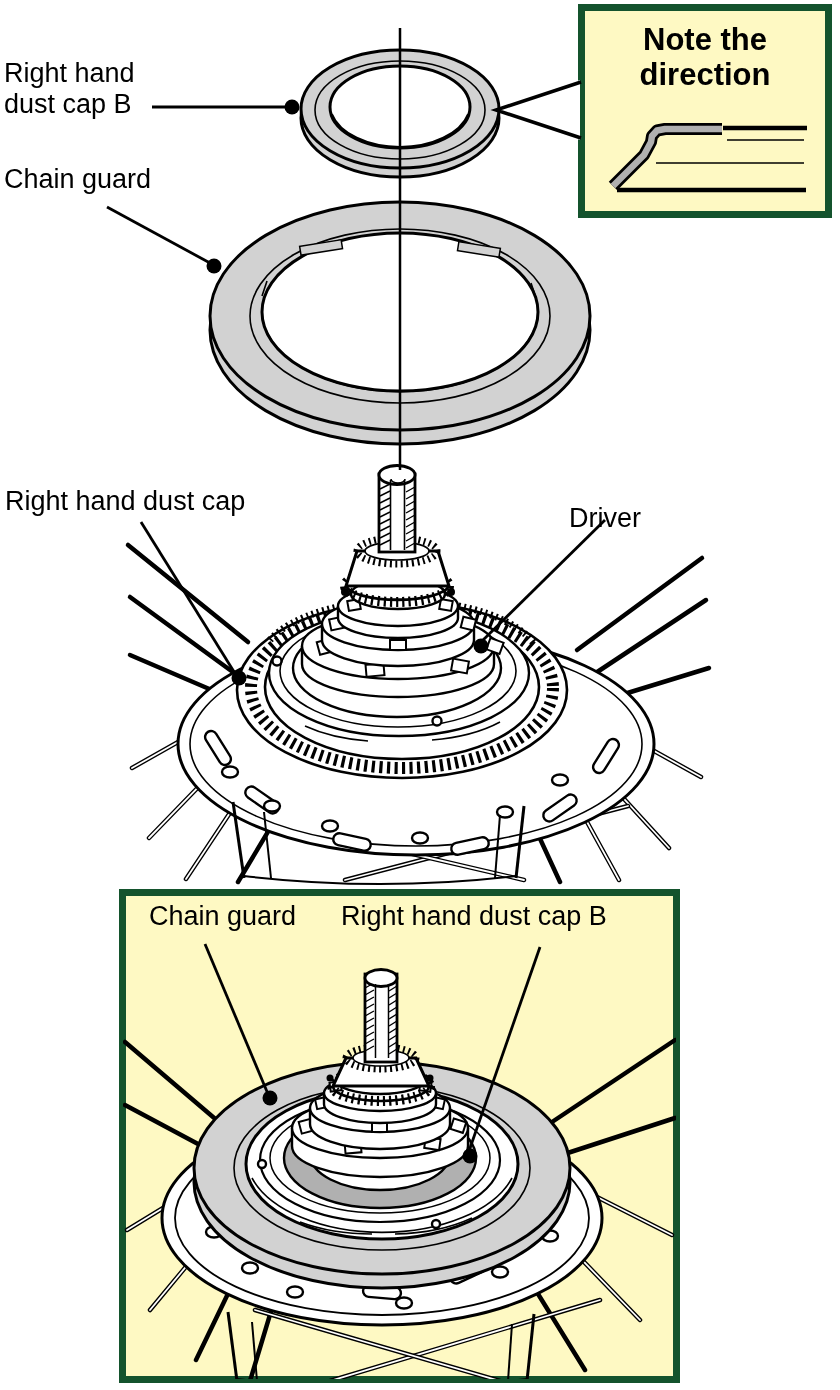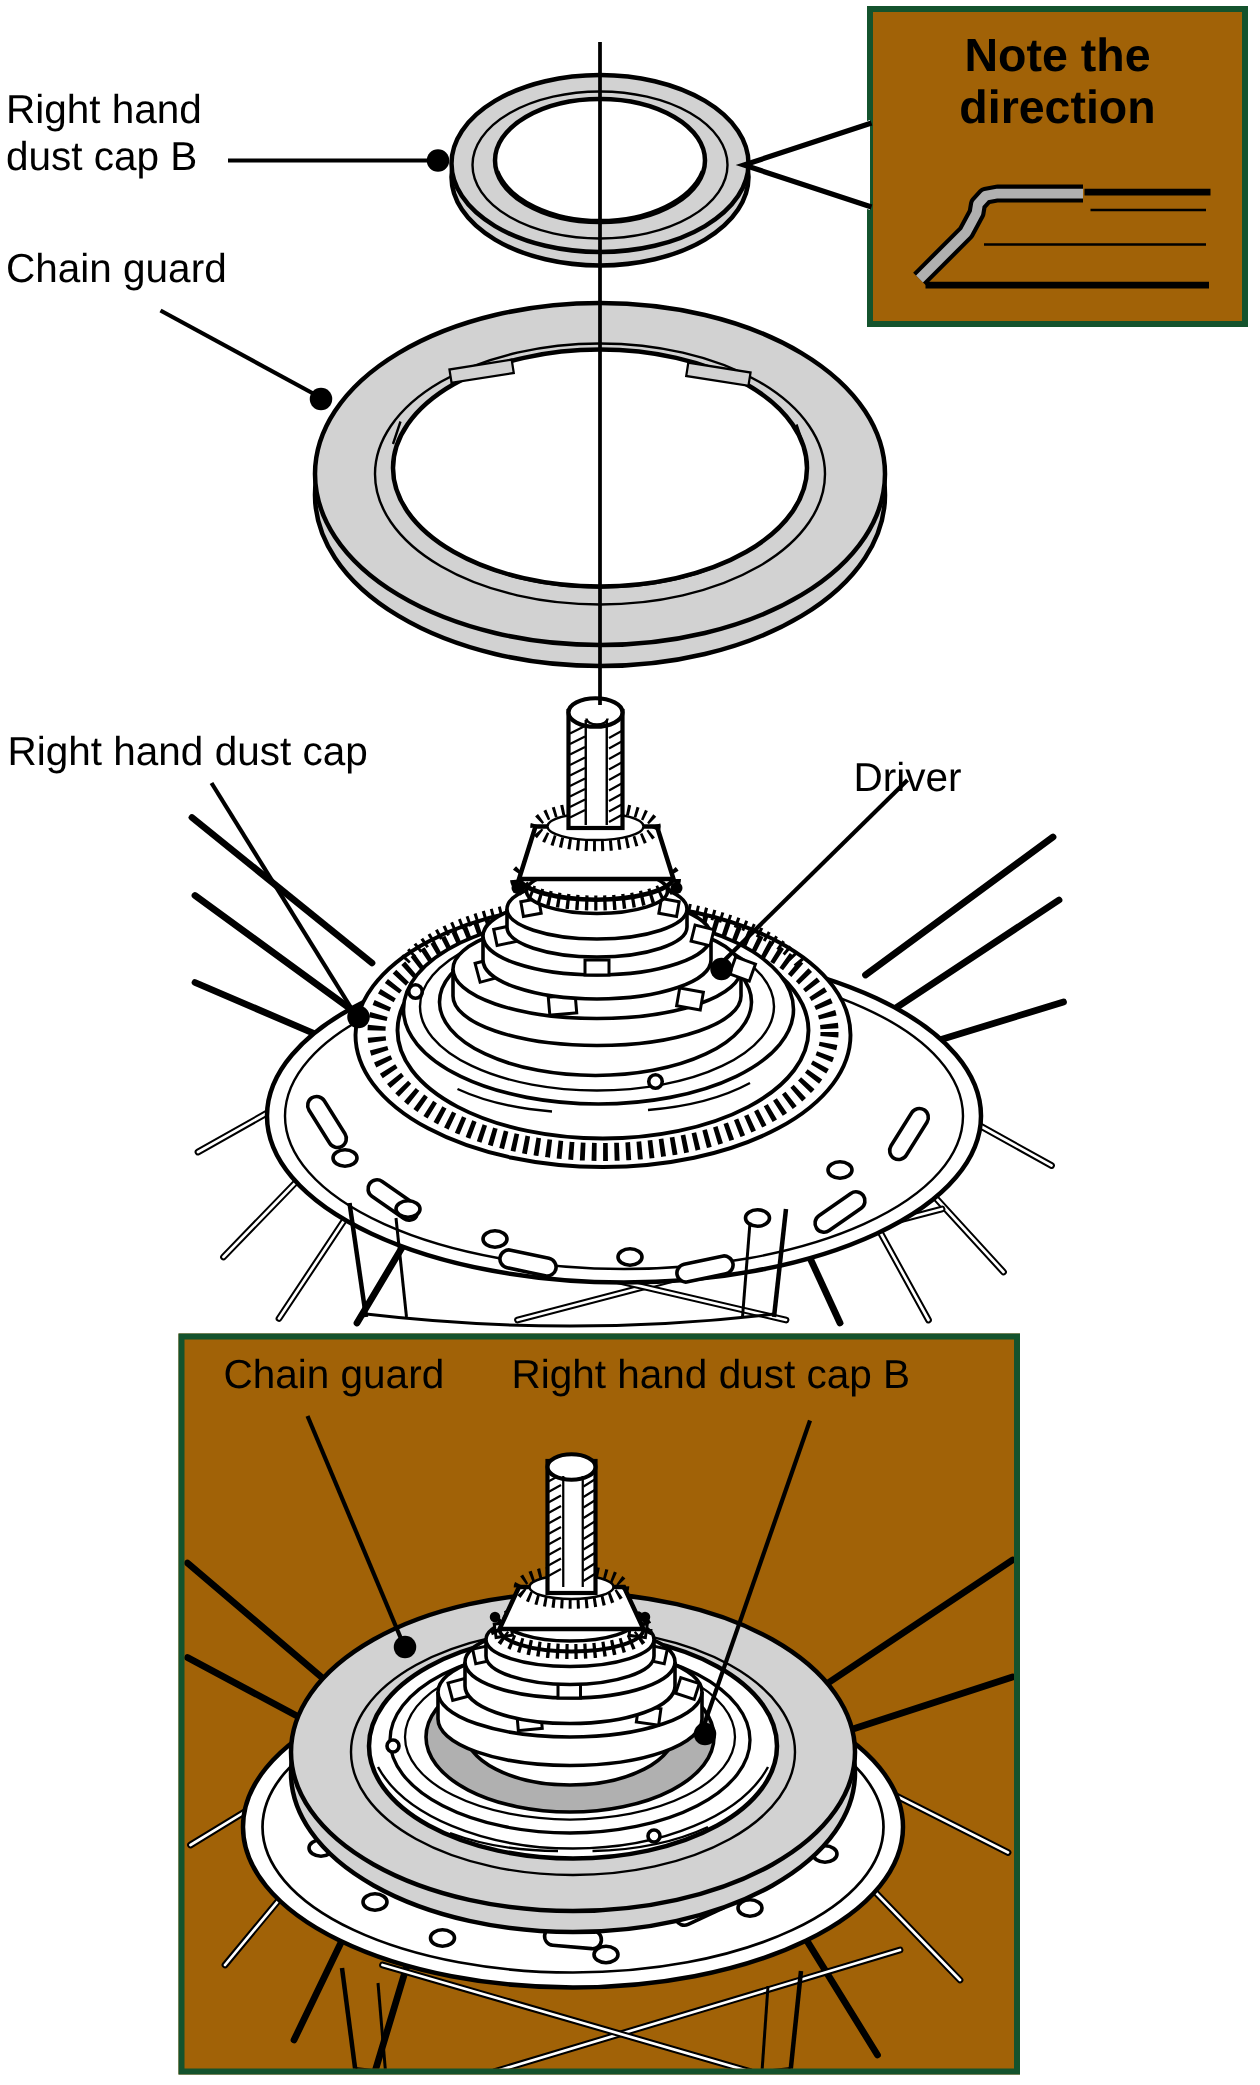--- a/index.html
+++ b/index.html
@@ -5,22 +5,22 @@
   html,body{margin:0;padding:0;background:#ffffff;}
   .canvas{
     position:relative;
     width:840px;height:1390px;
     background:#ffffff;
     font-family:"Liberation Sans", sans-serif;
     overflow:hidden;
   }
   .box{
     position:absolute;
-    background:#a16207;
-    border:4px solid #14532d;
+    background:#fef9c3;
+    border:7px solid #14532d;
     box-sizing:border-box;
     z-index:1;
   }
   #note-box{left:578px;top:4px;width:254px;height:214px;}
   #inset-box{left:119px;top:889px;width:561px;height:494px;}
   .note-title{
     margin-top:12px;
     text-align:center;
     font-size:31px;
     font-weight:bold;

